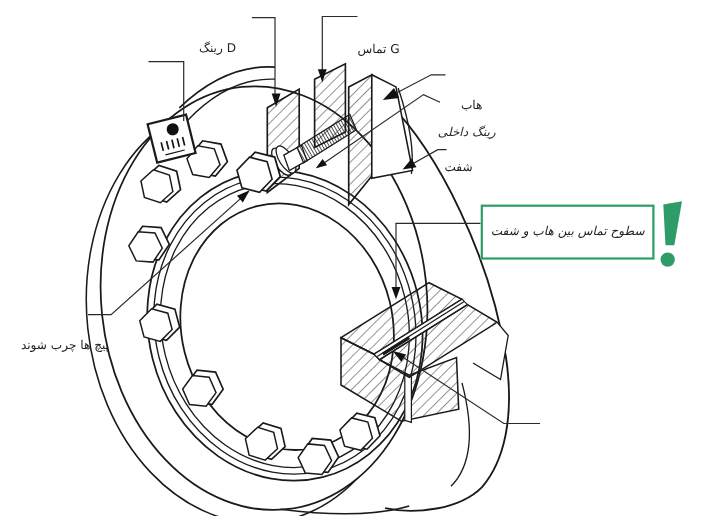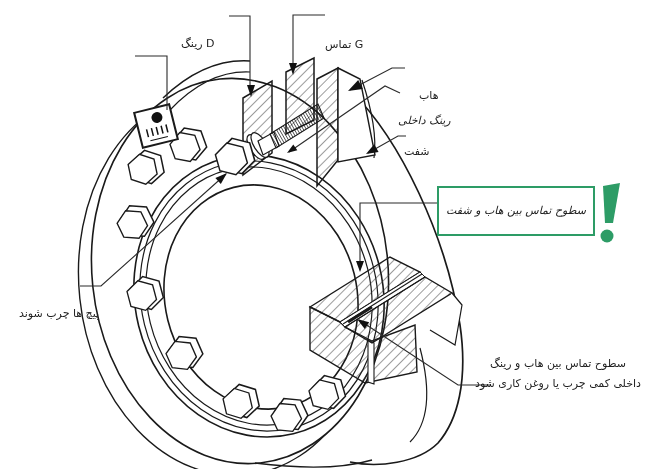--- a/index.html
+++ b/index.html
@@ -154,18 +154,14 @@
   <div class="lbl" style="left:398px;top:85px;font-style:italic;" dir="rtl">رینگ داخلی</div>
 
   <div class="lbl" style="left:404px;top:116px;" dir="rtl">شفت</div>
 
   <div class="lbl" style="left:19px;top:278px;" dir="rtl">پیچ ها چرب شوند</div>
 
   <div id="warning-box" dir="rtl">
     <div>سطوح تماس بین هاب و شفت</div>
   </div>
 
-  <div id="note-label" dir="rtl">
-    <div>سطوح تماس بین هاب و رینگ</div>
-    <div>داخلی کمی چرب یا روغن کاری شود</div>
-  </div>
 
 </div>
 
 </body></html>

